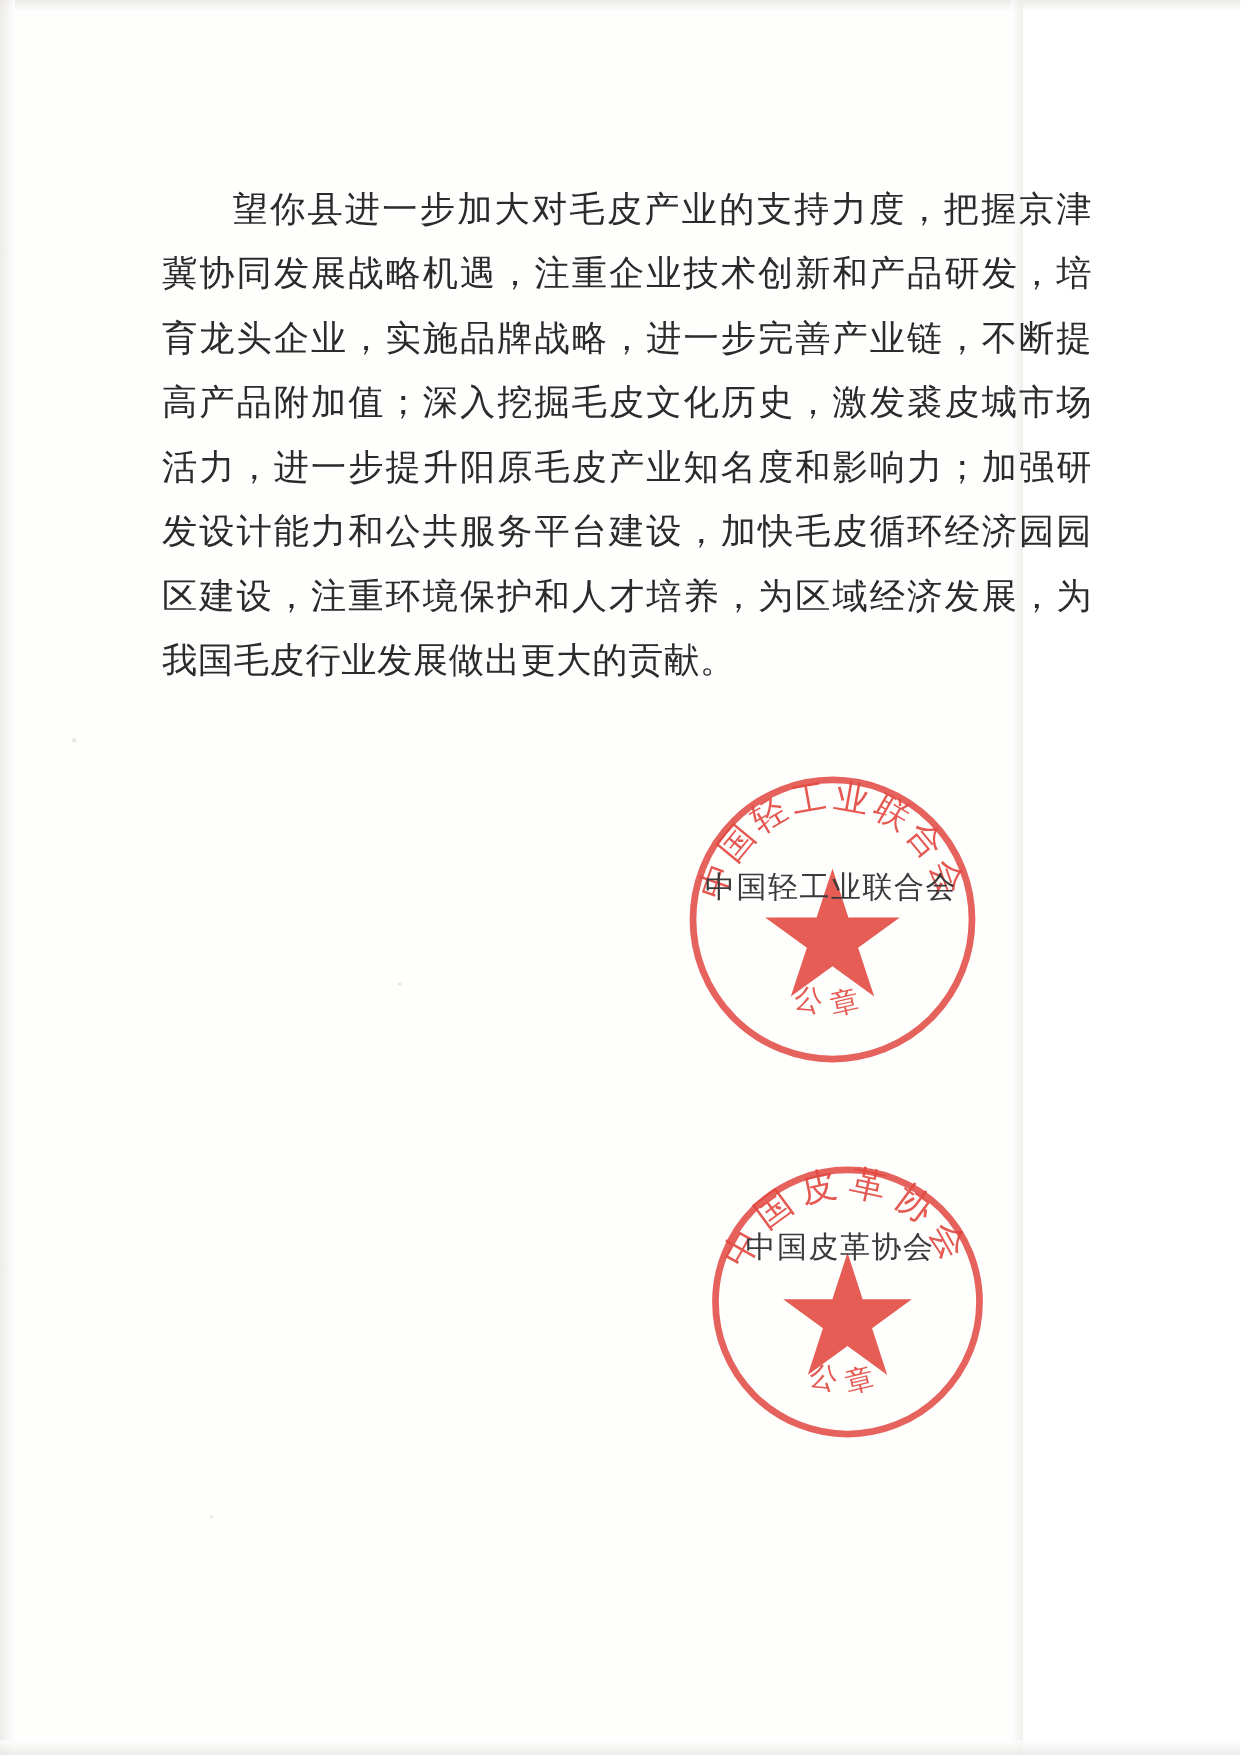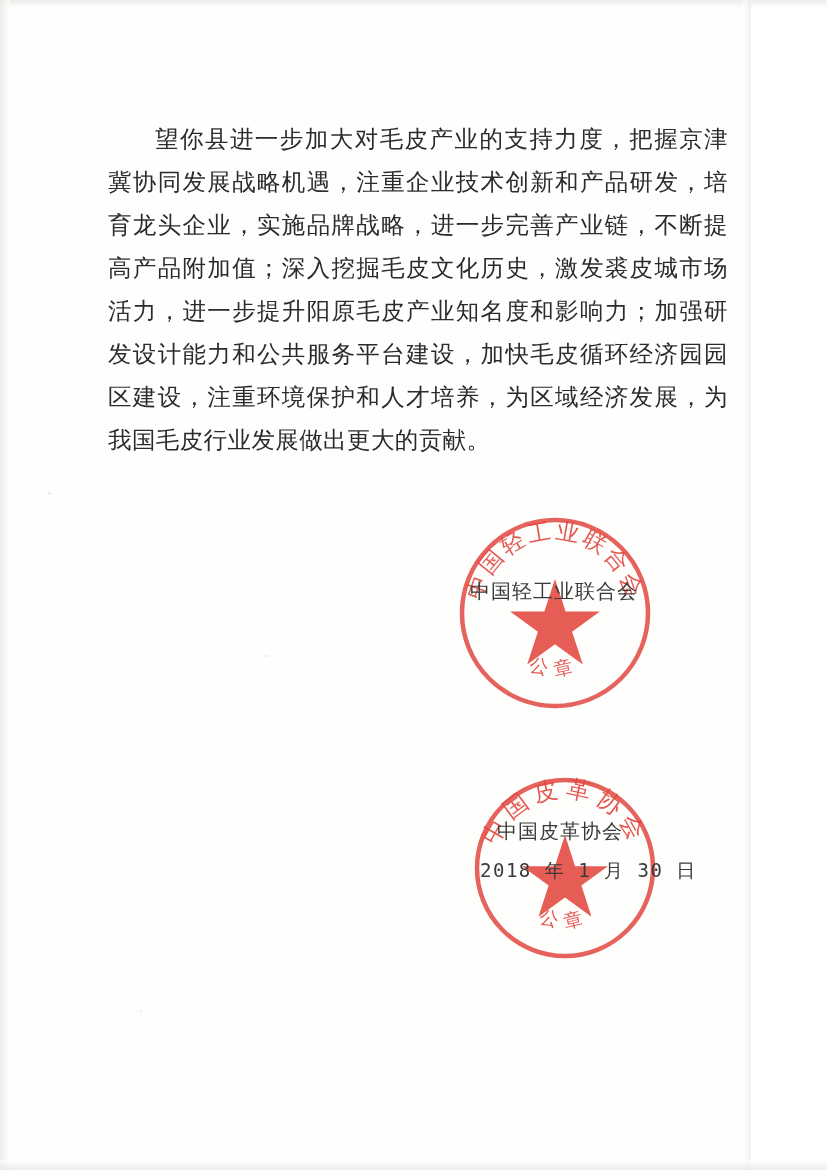--- a/index.html
+++ b/index.html
@@ -8,21 +8,21 @@
   }
   body {
     width: 827px;
     height: 1170px;
     background: #ffffff;
     font-family: "DejaVu Sans", sans-serif;
     overflow: hidden;
   }
   .page {
     position: relative;
-    width: 751px;
+    width: 682px;
     height: 1170px;
     background: #fefefd;
     box-sizing: border-box;
   }
   
   .scan-edge-left {
     position: absolute;
     left: 0; top: 0;
     width: 10px; height: 1170px;
     background: linear-gradient(to right, #e9e7e4, #ffffff);
@@ -158,15 +158,14 @@
         </text>
       </g>
       <polygon points="95,62 105.1,93.2 137.9,93.2 111.4,112.5 121.5,143.7 95,124.4 68.5,143.7 78.6,112.5 52.1,93.2 84.9,93.2" fill="#e2473f" opacity="0.88"></polygon>
     </svg>
   </div>
 
   <div class="sign-block sign-1">中国轻工业联合会</div>
 
   <div class="sign-block sign-2">中国皮革协会</div>
 
-  <div class="sign-date">2018 年 1 月 30 日</div>
 
 </div>
 
 </body></html>

